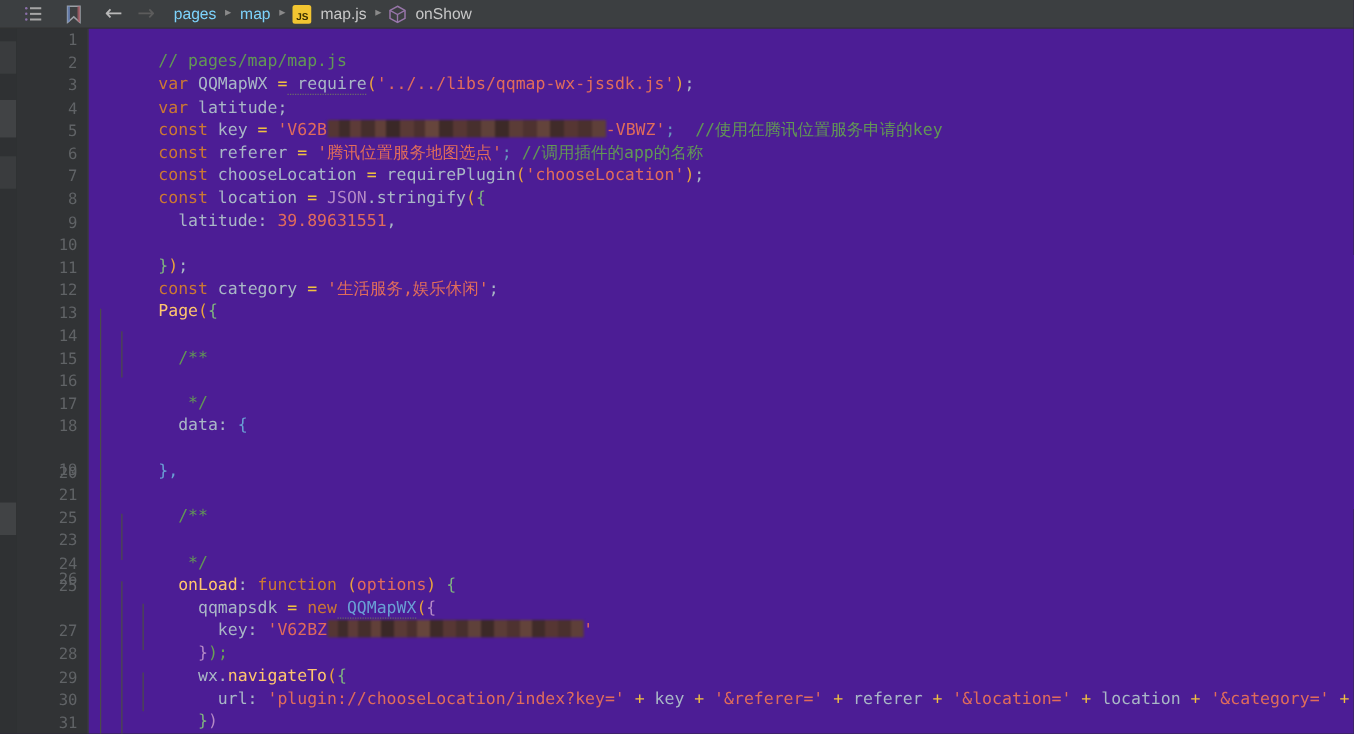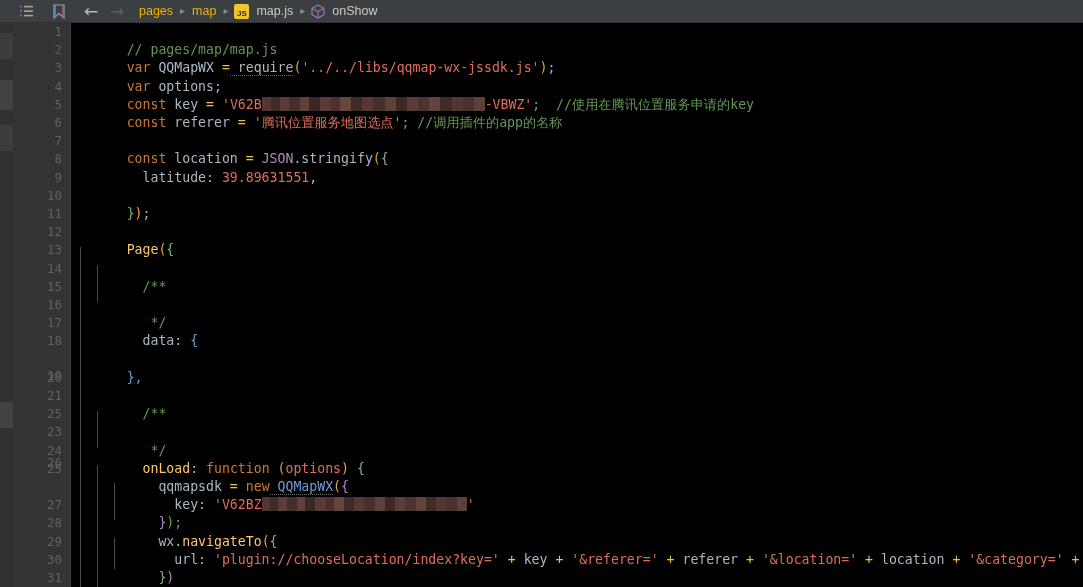--- a/index.html
+++ b/index.html
@@ -21,21 +21,21 @@
     border-bottom:1px solid #323232;
     box-sizing:border-box;
   }
   .tb-icon{width:22px;height:22px;display:flex;align-items:center;justify-content:center;flex:0 0 auto;}
   .tb-icon.first{margin-left:16px;}
   .tb-arrow{width:26px;height:22px;display:flex;align-items:center;justify-content:center;
     font-size:17px;line-height:1;font-family:"DejaVu Sans",sans-serif;flex:0 0 auto;}
   .tb-arrow.back{color:#b9b9b9;margin-left:8px;}
   .tb-arrow.fwd{color:#5c5c5c;}
   .crumbs{display:flex;align-items:center;margin-left:8px;gap:0;}
-  .crumb{color:#eab308;padding:0 1px;white-space:nowrap;}
+  .crumb{color:#7dd3fc;padding:0 1px;white-space:nowrap;}
   .crumb.strong{color:#c8c8c8;}
   .crumb-sep{color:#8a8a8a;font-size:10px;padding:0 6px;line-height:1;}
   .js-badge{
     width:15px;height:15px;background:#f2c531;border-radius:2px;
     display:inline-flex;align-items:flex-end;justify-content:center;
     font-size:8px;font-weight:bold;color:#3a3000;
     font-family:"Liberation Sans",sans-serif;line-height:1;
     padding-bottom:1px;box-sizing:border-box;margin-right:6px;
   }
   .cube-ic{margin-right:6px;display:inline-flex;align-items:center;}
@@ -56,21 +56,21 @@
   .gutter .ln{
     position:absolute;right:9px;width:44px;text-align:right;
     font-size:12.5px;line-height:18.2px;color:#606366;
     font-family:"DejaVu Sans Mono","Liberation Mono",monospace;
   }
   .gutter-edge{position:absolute;left:70px;top:23px;width:1px;height:564px;background:#3c3f41;}
 
   
   .code{
     position:absolute;left:71px;top:23px;width:1012px;height:564px;
-    background:#000000;overflow:hidden;
+    background:#4c1d95;overflow:hidden;
   }
   .line{
     position:absolute;left:0;height:18.2px;line-height:18.2px;
     white-space:pre;font-size:13.2px;
     font-family:"DejaVu Sans Mono","Liberation Mono",monospace;
     color:#a9b7c6;
   }
   
   .iguide{position:absolute;width:1px;background:#4b4b4b;}
 
@@ -208,45 +208,51 @@
 
     <div class="line" style="top:0px;left:8px">
       <span class="cmt">// pages/map/map.js</span>
     </div>
 
     <div class="line" style="top:18.2px;left:8px">
       <span class="kw">var</span><span class="ident"> QQMapWX </span><span class="op">=</span><span class="ident ul"> require</span><span class="brace1">(</span><span class="str">'../../libs/qqmap-wx-jssdk.js'</span><span class="brace1">)</span><span class="punct">;</span>
     </div>
 
     <div class="line" style="top:36.4px;left:8px">
-      <span class="kw">var</span><span class="ident"> options;</span>
+      <span class="kw">var</span><span class="ident"> latitude;</span>
     </div>
 
     <div class="line" style="top:54.6px;left:8px">
       <span class="kw">const</span><span class="ident"> key </span><span class="op">=</span><span class="str"> 'V62B</span><span class="redact" style="width:223px;"></span><span class="str">-VBWZ'</span><span class="bluepunc">;</span><span class="cmt">  //使用在腾讯位置服务申请的key</span>
     </div>
 
     <div class="line" style="top:72.8px;left:8px">
       <span class="kw">const</span><span class="ident"> referer </span><span class="op">=</span><span class="str"> '腾讯位置服务地图选点'</span><span class="bluepunc">;</span><span class="cmt"> //调用插件的app的名称</span>
     </div>
 
+    <div class="line" style="top:91px;left:8px">
+      <span class="kw">const</span><span class="ident"> chooseLocation </span><span class="op">=</span><span class="ident"> requirePlugin</span><span class="brace1">(</span><span class="str">'chooseLocation'</span><span class="brace1">)</span><span class="punct">;</span>
+    </div>
 
     <div class="line" style="top:109.2px;left:8px">
       <span class="kw">const</span><span class="ident"> location </span><span class="op">=</span><span class="brace2"> JSON</span><span class="punct">.</span><span class="ident">stringify</span><span class="brace1">(</span><span class="brace4">{</span>
     </div>
 
     <div class="line" style="top:127.4px;left:8px">
       <span class="ident">  latitude: </span><span class="num">39.89631551</span><span class="punct">,</span>
     </div>
 
 
     <div class="line" style="top:163.8px;left:8px">
       <span class="brace4">}</span><span class="brace1">)</span><span class="punct">;</span>
     </div>
 
+    <div class="line" style="top:182px;left:8px">
+      <span class="kw">const</span><span class="ident"> category </span><span class="op">=</span><span class="str"> '生活服务,娱乐休闲'</span><span class="punct">;</span>
+    </div>
 
     <div class="line" style="top:200.2px;left:8px">
       <span class="fn">Page</span><span class="brace1">(</span><span class="brace4">{</span>
     </div>
 
     <div class="line" style="top:236.6px;left:8px">
       <span class="cmt">  /**</span>
     </div>
 
 

